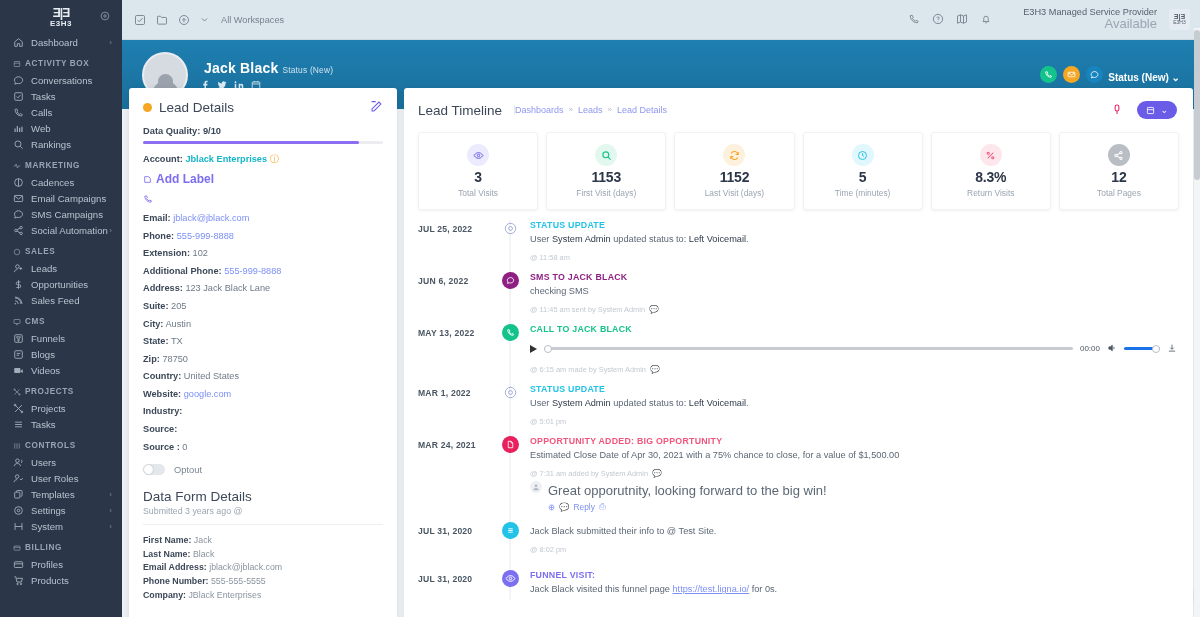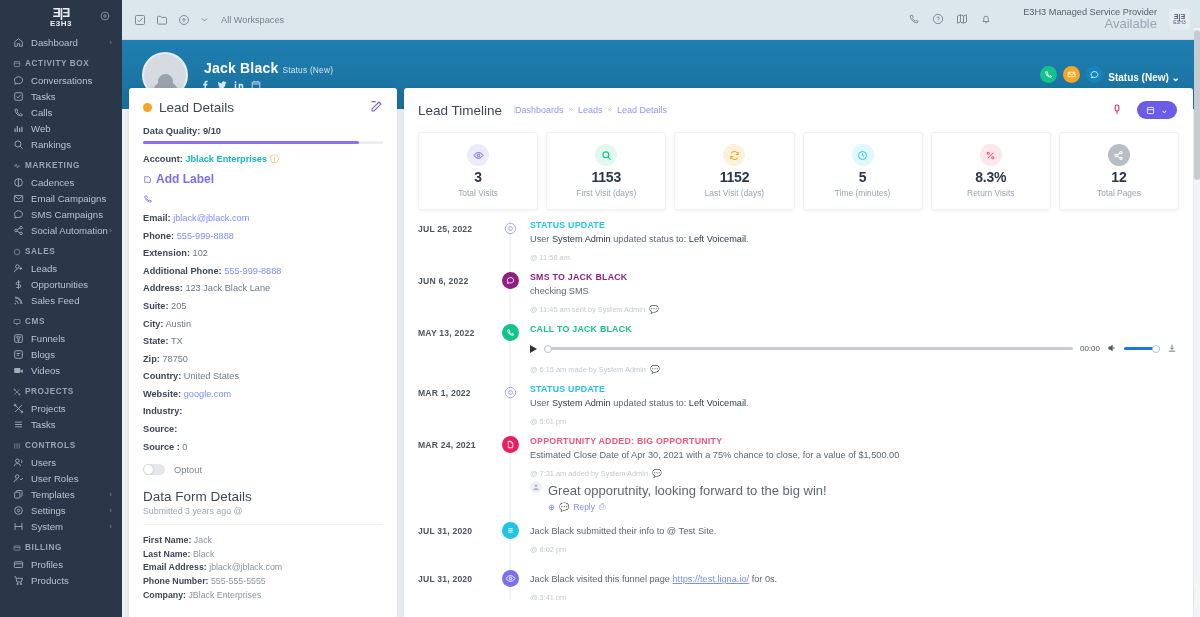--- a/index.html
+++ b/index.html
@@ -934,20 +934,21 @@
               <div class="tl-mark">
                 <span class="tl-line"></span>
                 <span class="tl-dot" style="background:#7b6ef0">
                   <svg width="11" height="11" viewBox="0 0 16 16" fill="none" stroke="currentColor" stroke-width="1.4">
                     <path d="M1.6 8S3.9 3.8 8 3.8 14.4 8 14.4 8 12.1 12.2 8 12.2 1.6 8 1.6 8z"></path>
                     <circle cx="8" cy="8" r="1.8"></circle>
                   </svg>
                 </span>
               </div>
               <div class="tl-body">
+                <div class="tl-type" style="color:#7b6ef0">FUNNEL VISIT:</div>
                 <div class="tl-desc">Jack Black visited this funnel page <a class="lnk" href="#">https://test.ligna.io/</a> for 0s.</div>
                 <div class="tl-meta">
                   <span>@ 3:41 pm</span>
                 </div>
               </div>
             </div>
           </div>
       </section>
     </div>
 

